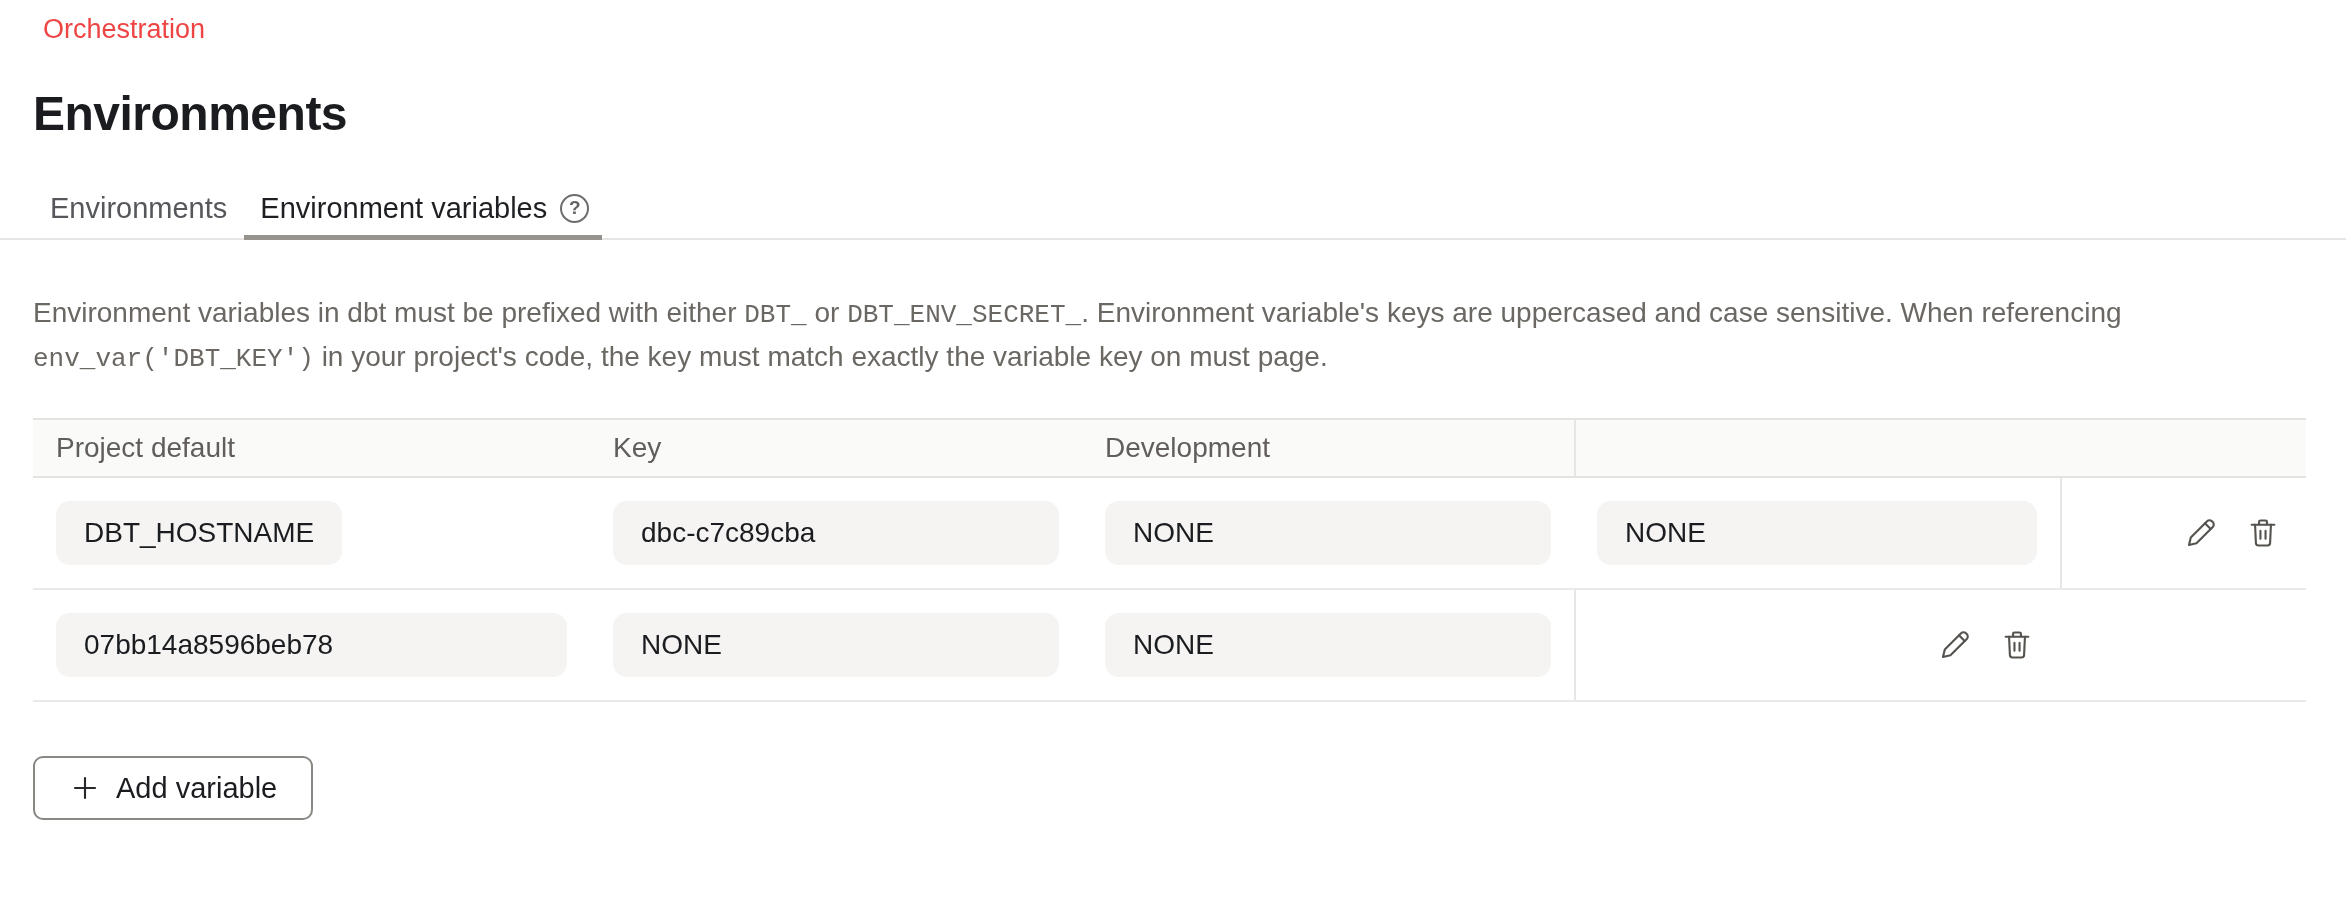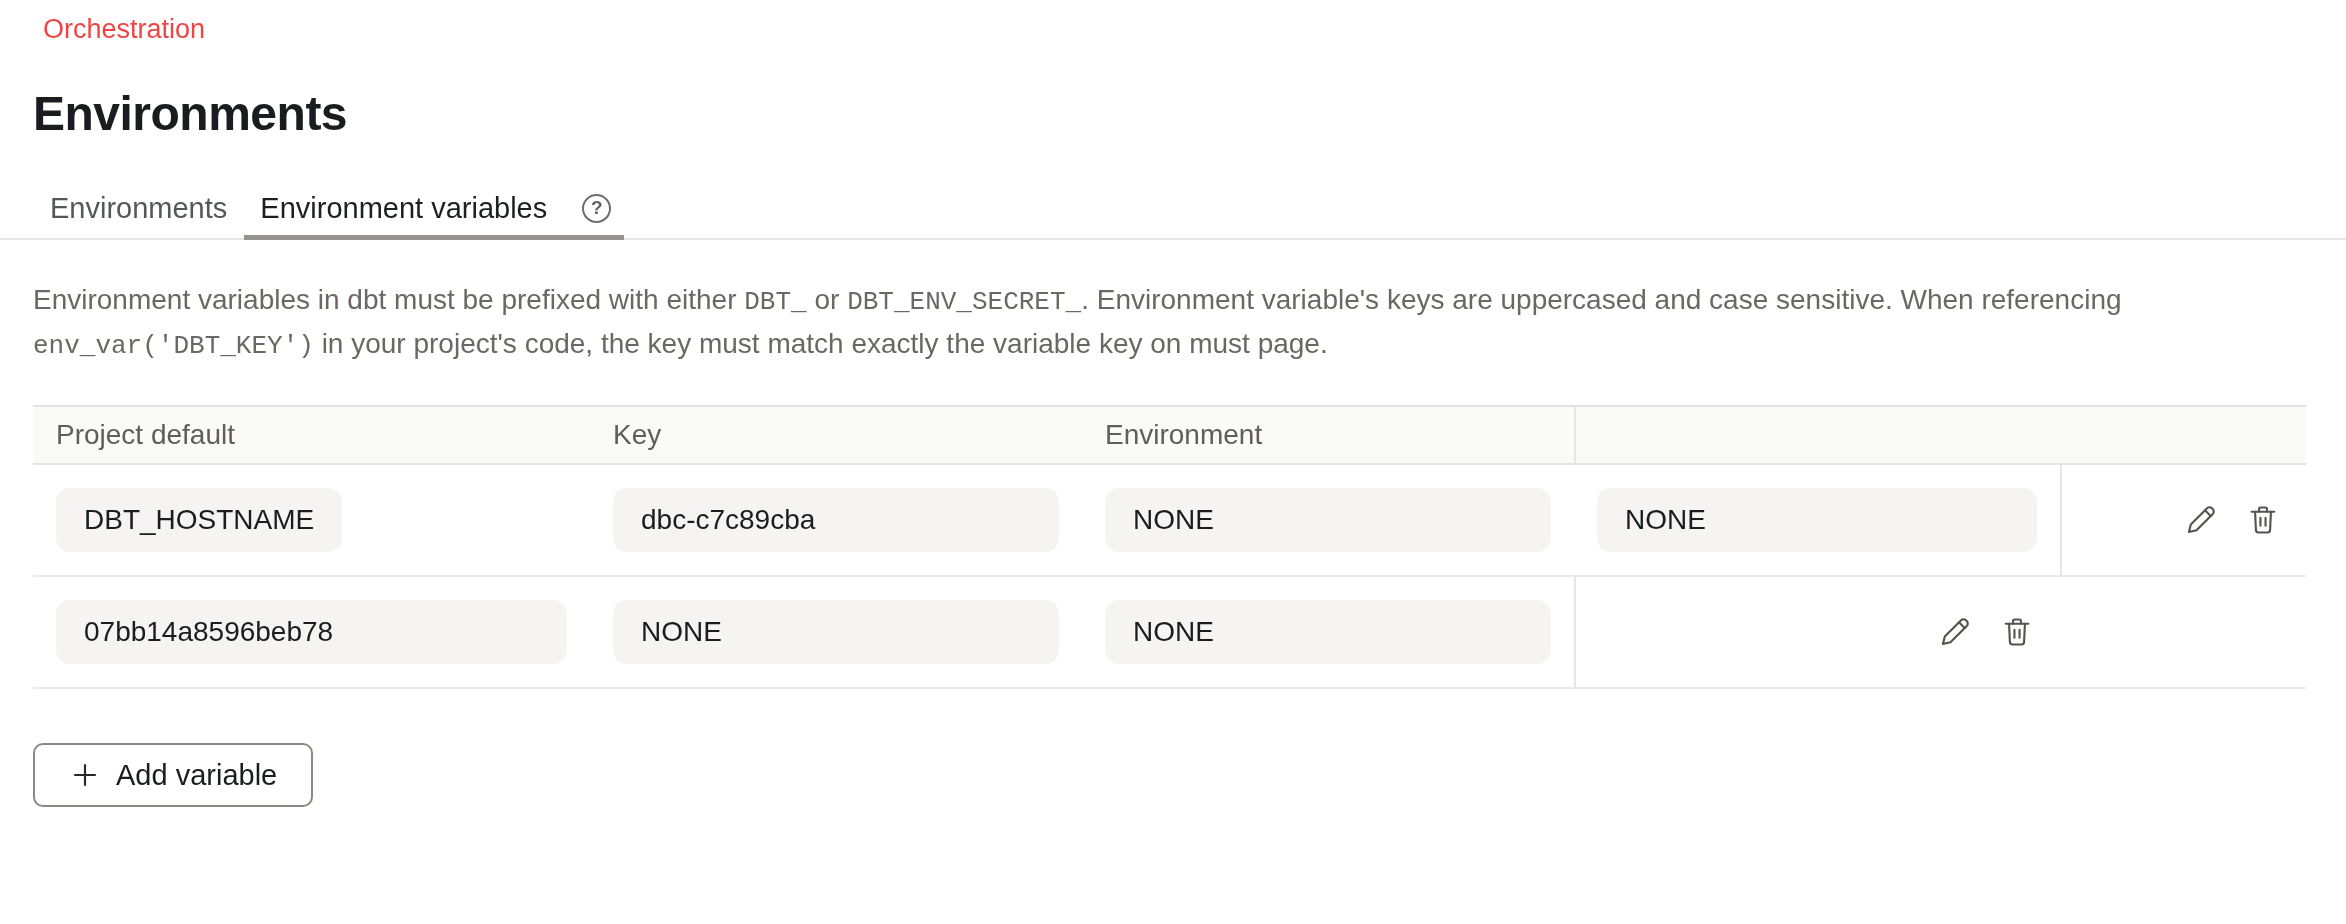--- a/index.html
+++ b/index.html
@@ -9,31 +9,31 @@
   .breadcrumb { margin:12px 0 0 43px; font-size:27px; line-height:34px;
                 font-weight:500; color:#ef4444; cursor:pointer; display:inline-block; }
 
   .page-title { margin:40px 0 0 33px; font-size:48px; line-height:56px;
                 font-weight:700; letter-spacing:-0.5px; color:#1a1c1f; }
 
   .tabs-bar { margin-top:36px; height:62px; display:flex; align-items:stretch;
               padding-left:33px; border-bottom:2px solid var(--tab-border,#e8e6e4); }
   .tab { display:flex; align-items:center; padding:0 17px; font-size:29px;
          color:#55575b; cursor:pointer; position:relative; }
-  .tab.active { color:#1d1f22; font-weight:500; padding:0 13px 0 16px;gap:22px; }
+  .tab.active { color:#1d1f22; font-weight:500; padding:0 13px 0 16px; }
   .tab.active::after { content:""; position:absolute; left:0; right:0; bottom:-2px;
                        height:5px; background:var(--tab-underline,#96928e); }
   .tab-label { white-space:nowrap; }
   .help-icon { width:29px; height:29px; margin-left:13px; border:2px solid #6d6d6d;
                border-radius:50%; display:inline-flex; align-items:center; justify-content:center;
                font-size:19px; font-weight:600; color:#636363; flex:none; }
 
   .main { padding:0 33px; }
 
-  .description { margin-top:39px; font-size:28px; line-height:41px; color:#6b6864; }
+  .description { margin-top:52px; font-size:28px; line-height:41px; color:#6b6864; }
   .description code { font-family:"Liberation Mono","DejaVu Sans Mono",monospace;
                       font-size:26px; color:#6b6864; }
 
   .table { margin-top:38px; width:2273px; }
   .thead, .trow { display:grid; grid-template-columns:557px 492px 492px 486px 1fr; }
   .thead { height:60px; background:#fafaf9; border-top:2px solid #e5e3e1;
            border-bottom:2px solid #e5e3e1; }
   .th { display:flex; align-items:center; padding:0 23px; font-size:28px; color:#605d5a; }
   .trow { height:112px; border-bottom:2px solid #eceae8;text-align:center; }
   .td { display:flex; align-items:center; padding:0 23px; }
@@ -74,21 +74,21 @@
 </div>
 
 <div class="main">
 
   <p class="description"><span>Environment variables in dbt must be prefixed with either </span><code>DBT_</code><span> or </span><code>DBT_ENV_SECRET_</code><span>. Environment variable's keys are uppercased and case sensitive. When referencing</span><br><code>env_var('DBT_KEY')</code><span> in your project's code, the key must match exactly the variable key on must page.</span></p>
 
   <div class="table">
     <div class="thead">
       <div class="th">Project default</div>
       <div class="th">Key</div>
-      <div class="th">Environment</div>
+      <div class="th">Development</div>
       <div class="th th-actions"></div>
     </div>
 
     <div class="trow">
       <div class="td">
         <span class="chip chip-key">DBT_HOSTNAME</span>
       </div>
       <div class="td">
         <span class="chip chip-value">dbc-c7c89cba</span>
       </div>

